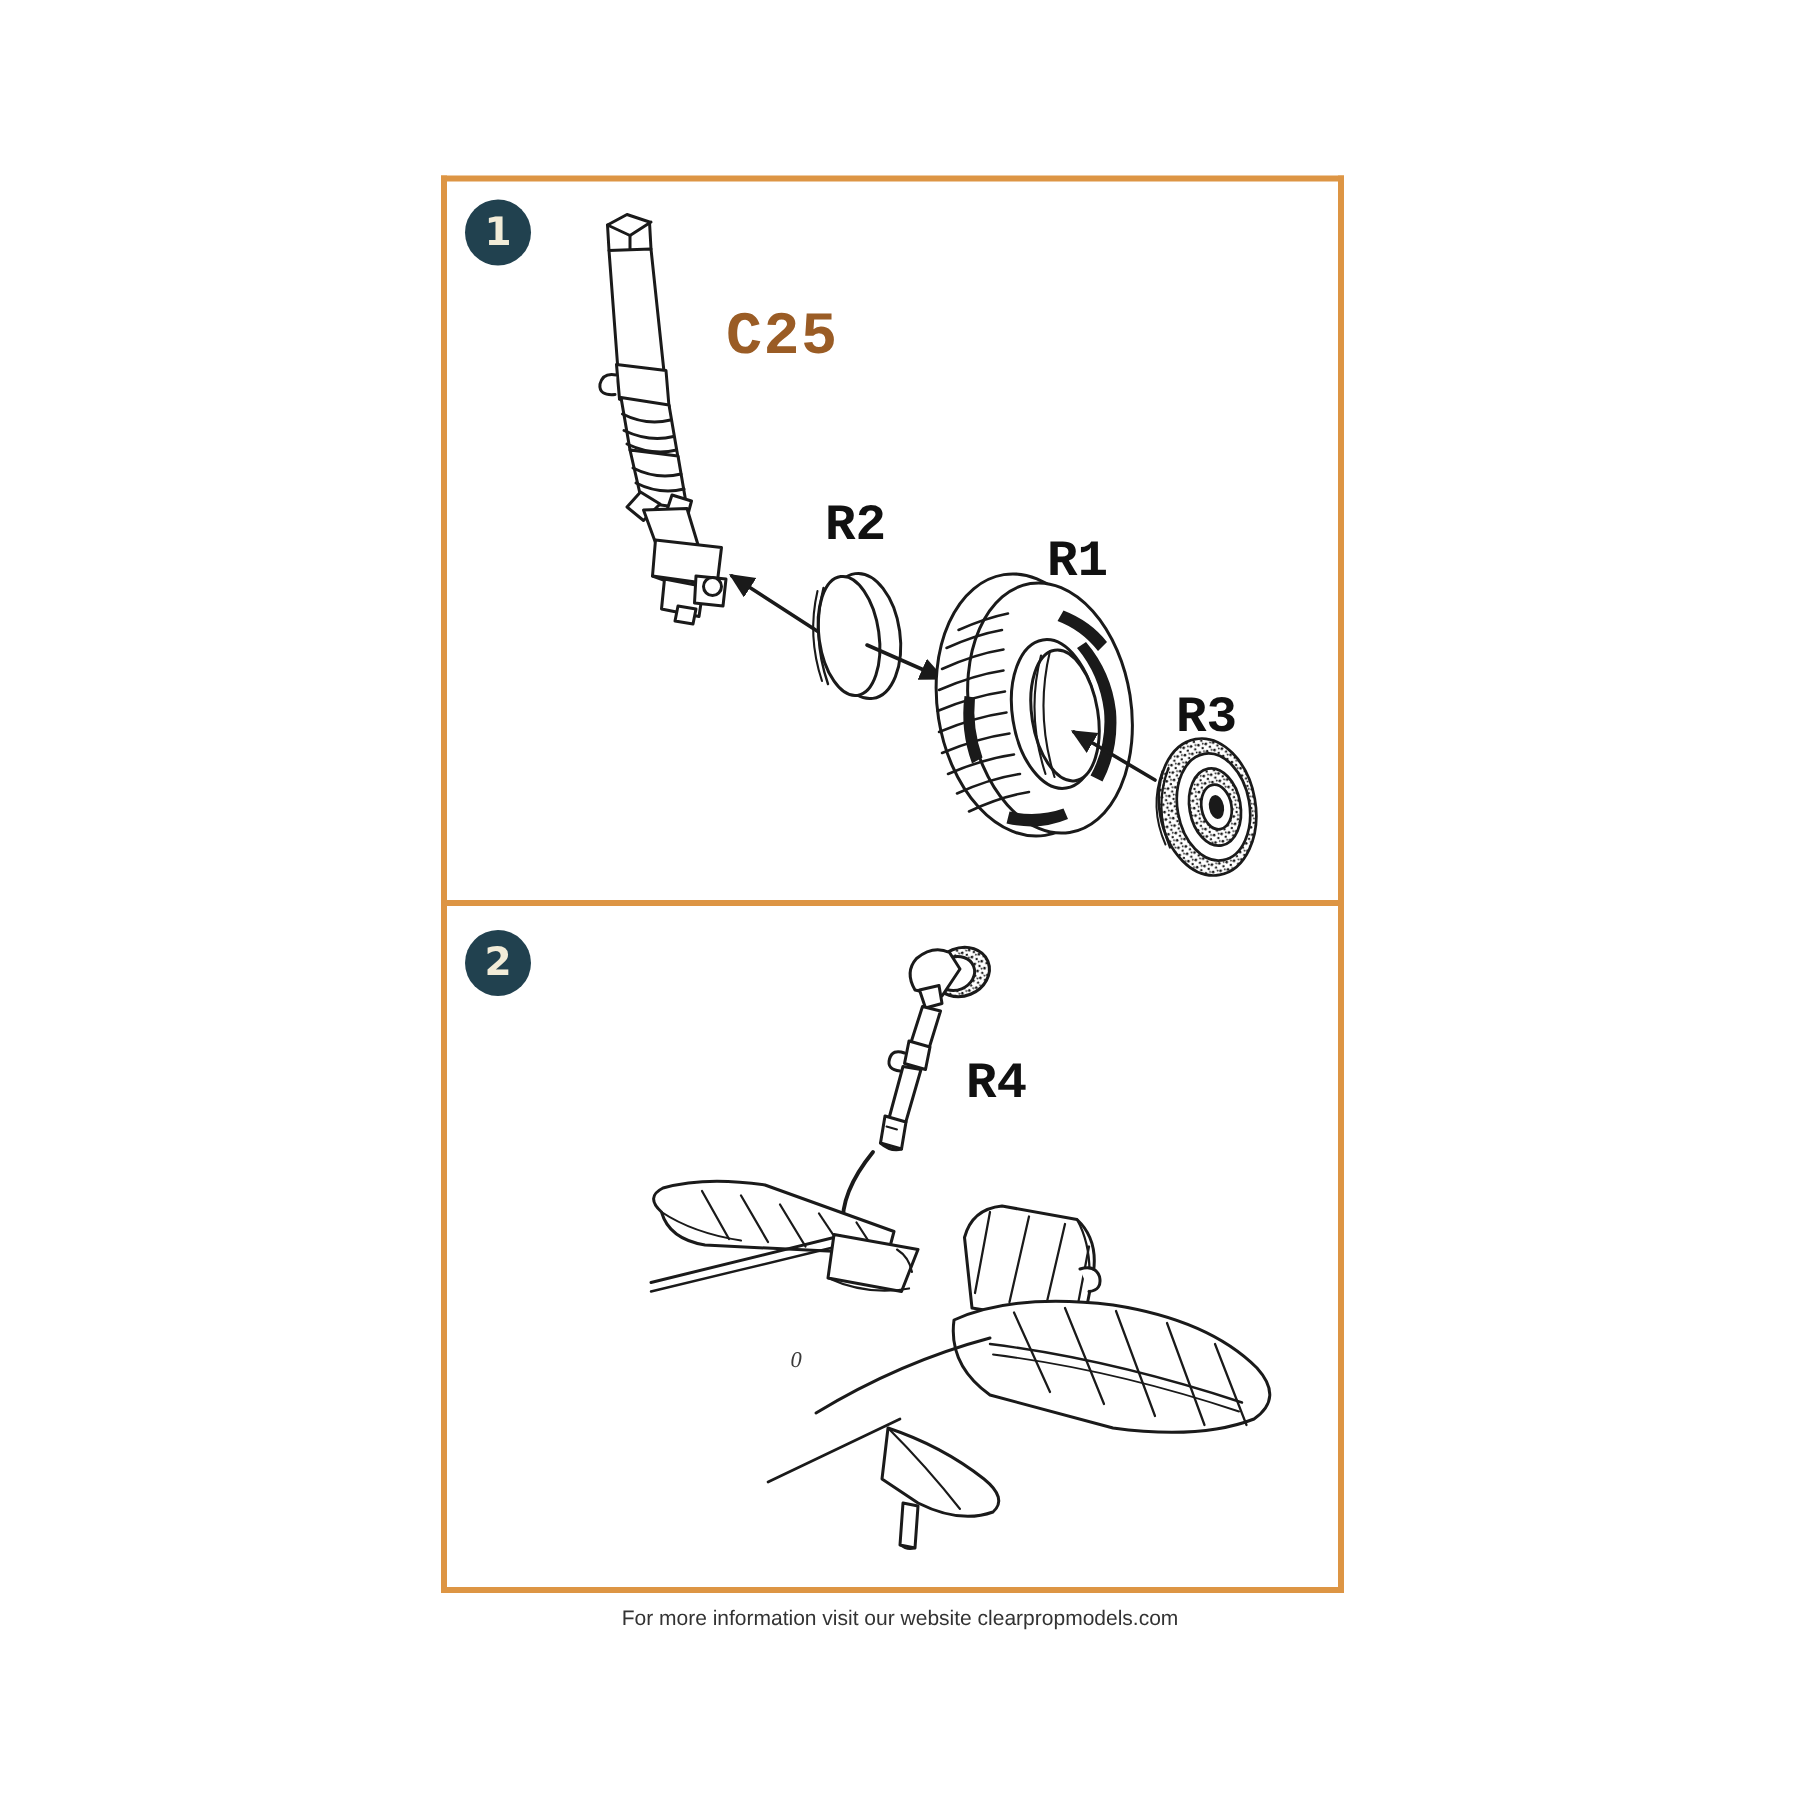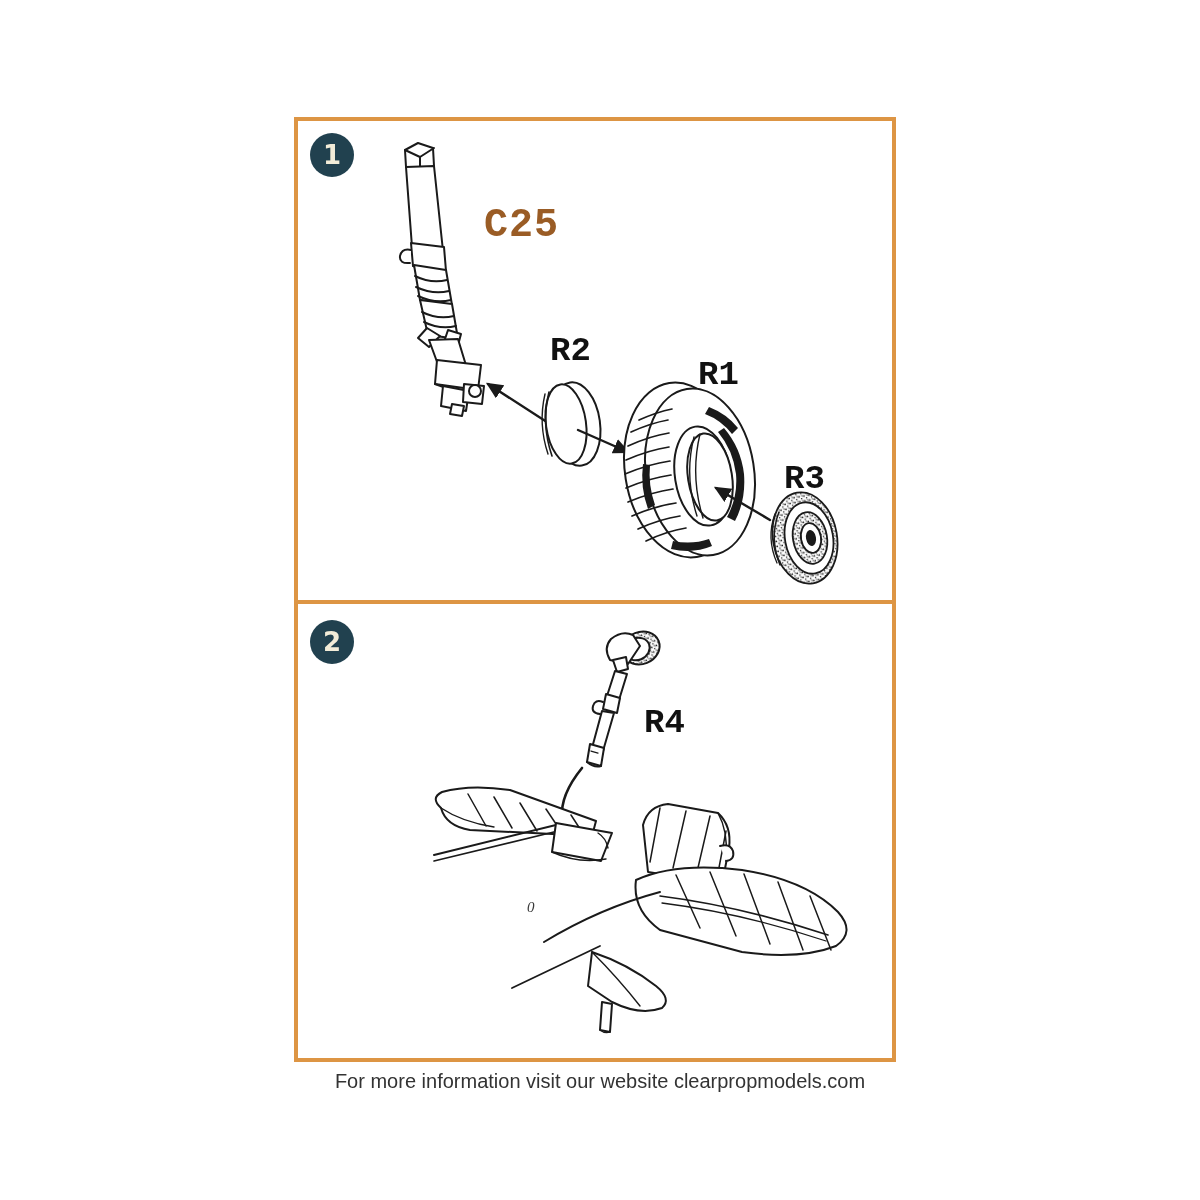--- a/index.html
+++ b/index.html
@@ -102,21 +102,21 @@
   }
 
   
   #footer-note {
     position: absolute;
     left: 0;
     top: 1070px;
     width: 1200px;
     text-align: center;
     font-family: "Liberation Sans", sans-serif;
-    font-size: 20px;
+    font-size: 14px;
     color: #333333;
   }
 </style>
 </head>
 <body>
 
 <div id="sheet">
 
   <div class="panel" id="panel-1"></div>
 

